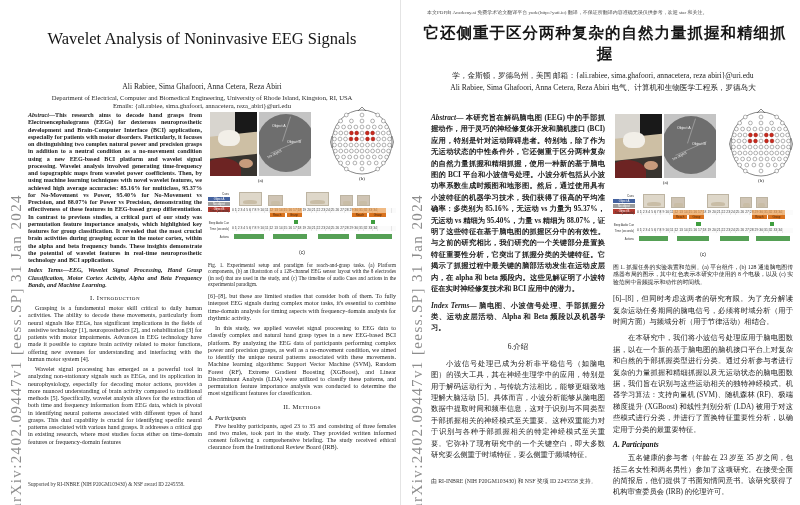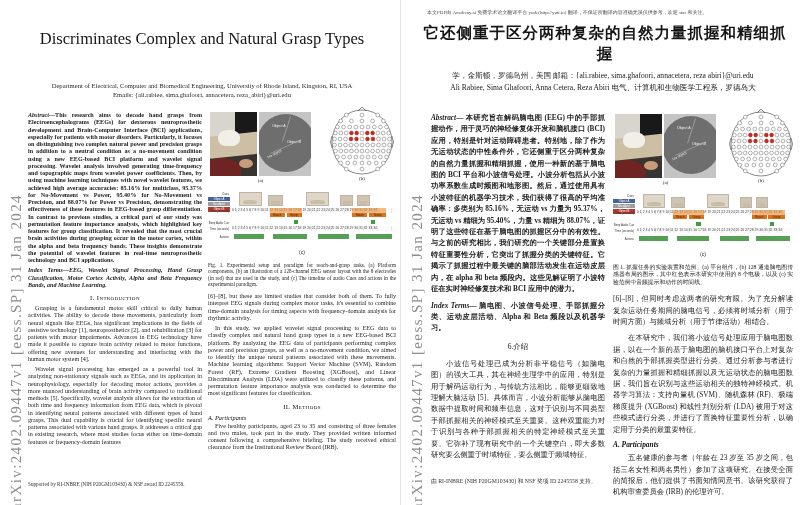--- a/index.html
+++ b/index.html
@@ -105,24 +105,25 @@
 
   .sub-c{position:absolute;left:0;right:0;bottom:-7px;text-align:center;font-size:5px;color:#222;}
 </style>
 </head>
 <body>
 
 <div class="page" id="page-left">
   <div class="watermark" style="left:8px;top:510px;">arXiv:2402.09447v1  [eess.SP]  31 Jan 2024</div>
 
   <div class="title-en">
-    <div>Discriminates Complex and Natural Grasp Types</div>
+    <div>Wavelet Analysis of Noninvasive EEG Signals</div>
   </div>
 
   <div class="meta-en">
+    <div class="authors-en">Ali Rabiee, Sima Ghafoori, Anna Cetera, Reza Abiri</div>
     <div class="affil-en">Department of Electrical, Computer and Biomedical Engineering, University of Rhode Island, Kingston, RI, USA</div>
     <div class="emails-en">Emails: {ali.rabiee, sima.ghafoori, annacetera, reza_abiri}@uri.edu</div>
   </div>
 
   <div class="colL">
     <p class="body-en abstract-en"><span class="lead">Abstract—</span><span>This research aims to decode hand grasps from Electroencephalograms (EEGs) for dexterous neuroprosthetic development and Brain-Computer Interface (BCI) applications, especially for patients with motor disorders. Particularly, it focuses on distinguishing two complex natural power and precision grasps in addition to a neutral condition as a no-movement condition using a new EEG-based BCI platform and wavelet signal processing. Wavelet analysis involved generating time-frequency and topographic maps from wavelet power coefficients. Then, by using machine learning techniques with novel wavelet features, we achieved high average accuracies: 85.16% for multiclass, 95.37% for No-Movement vs Power, 95.40% for No-Movement vs Precision, and 88.07% for Power vs Precision, demonstrating the effectiveness of these features in EEG-based grasp differentiation. In contrast to previous studies, a critical part of our study was permutation feature importance analysis, which highlighted key features for group classification. It revealed that the most crucial brain activities during grasping occur in the motor cortex, within the alpha and beta frequency bands. These insights demonstrate the potential of wavelet features in real-time neuroprosthetic technology and BCI applications.</span></p>
     <p class="body-en idx-en"><span class="lead">Index Terms—</span><span>EEG, Wavelet Signal Processing, Hand Grasp Classification, Motor Cortex Activity, Alpha and Beta Frequency Bands, and Machine Learning.</span></p>
     <div class="sec-head">I. Introduction</div>
     <p class="body-en indent">Grasping is a fundamental motor skill critical to daily human activities. The ability to decode these movements, particularly from neural signals like EEGs, has significant implications in the fields of assistive technology [1], neuroprosthetics [2], and rehabilitation [3] for patients with motor impairments. Advances in EEG technology have made it possible to capture brain activity related to motor functions, offering new avenues for understanding and interfacing with the human motor system [4].</p>
     <p class="body-en indent">Wavelet signal processing has emerged as a powerful tool in analyzing non-stationary signals such as EEGs, and its application in neurophysiology, especially for decoding motor actions, provides a more nuanced understanding of brain activity compared to traditional methods [5]. Specifically, wavelet analysis allows for the extraction of both time and frequency information from EEG data, which is pivotal in identifying neural patterns associated with different types of hand grasps. This dual capability is crucial for identifying specific neural patterns associated with various hand grasps. It addresses a critical gap in existing research, where most studies focus either on time-domain features or frequency-domain features</p>

